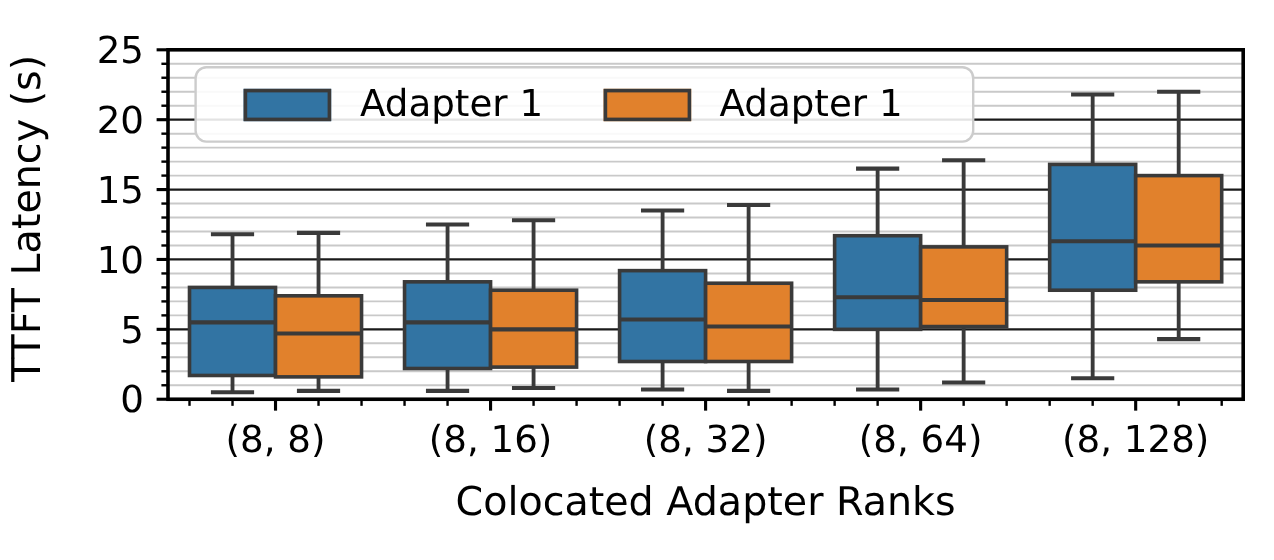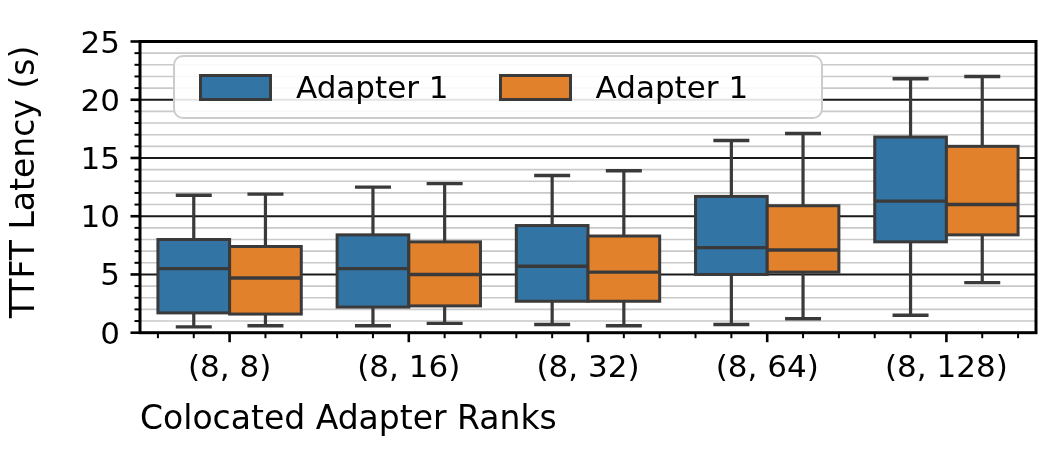--- a/index.html
+++ b/index.html
@@ -18,34 +18,35 @@
     left: 22px; top: 182px;
     transform: translate(-50%, -50%) rotate(-90deg);
     white-space: nowrap;
     font-size: 33px;
     color: #000000;
   }
   .xlabel {
     position: absolute;
     left: 140px; top: 398px;
     width: 896px;
+    text-align: center;
     font-size: 33px;
     color: #000000;
   }
   .legend {
     position: absolute;
-    left: 173px; top: 55px;
+    left: 162px; top: 55px;
     width: 650px; height: 64px;
     box-sizing: border-box;
     background: rgba(255,255,255,0.88);
     border: 2.5px solid #cccccc;
     border-radius: 10px;
     display: flex;
     align-items: center;
-    padding: 0 24px;
+    padding: 0 39px;
     gap: 50px;
   }
   .legend-item { display: flex; align-items: center; gap: 24px; }
   .legend-swatch {
     width: 67px; height: 21px;
     border: 3px solid #3A3A3A;
     display: inline-block;
   }
   .legend-label { font-size: 31px; color: #000000; line-height: 1; }
 </style>

